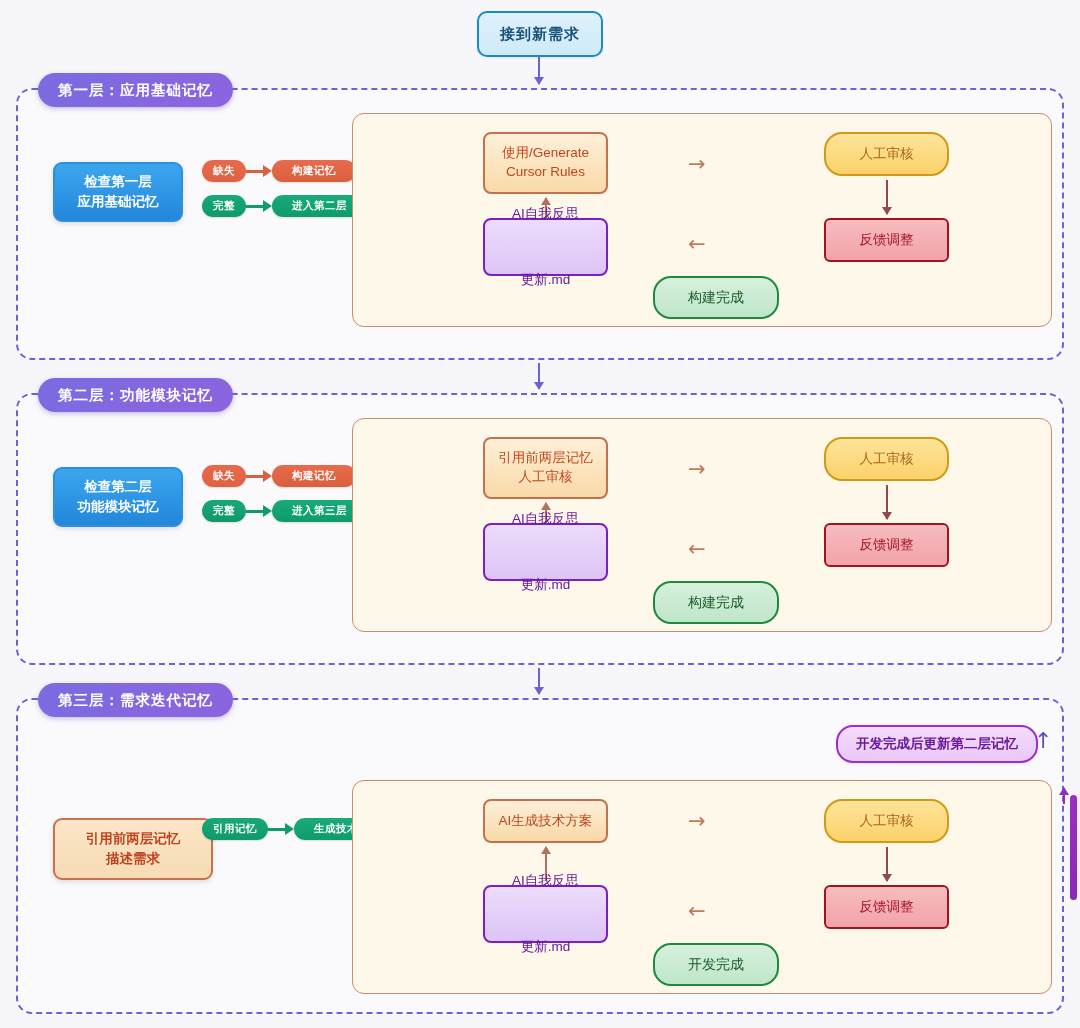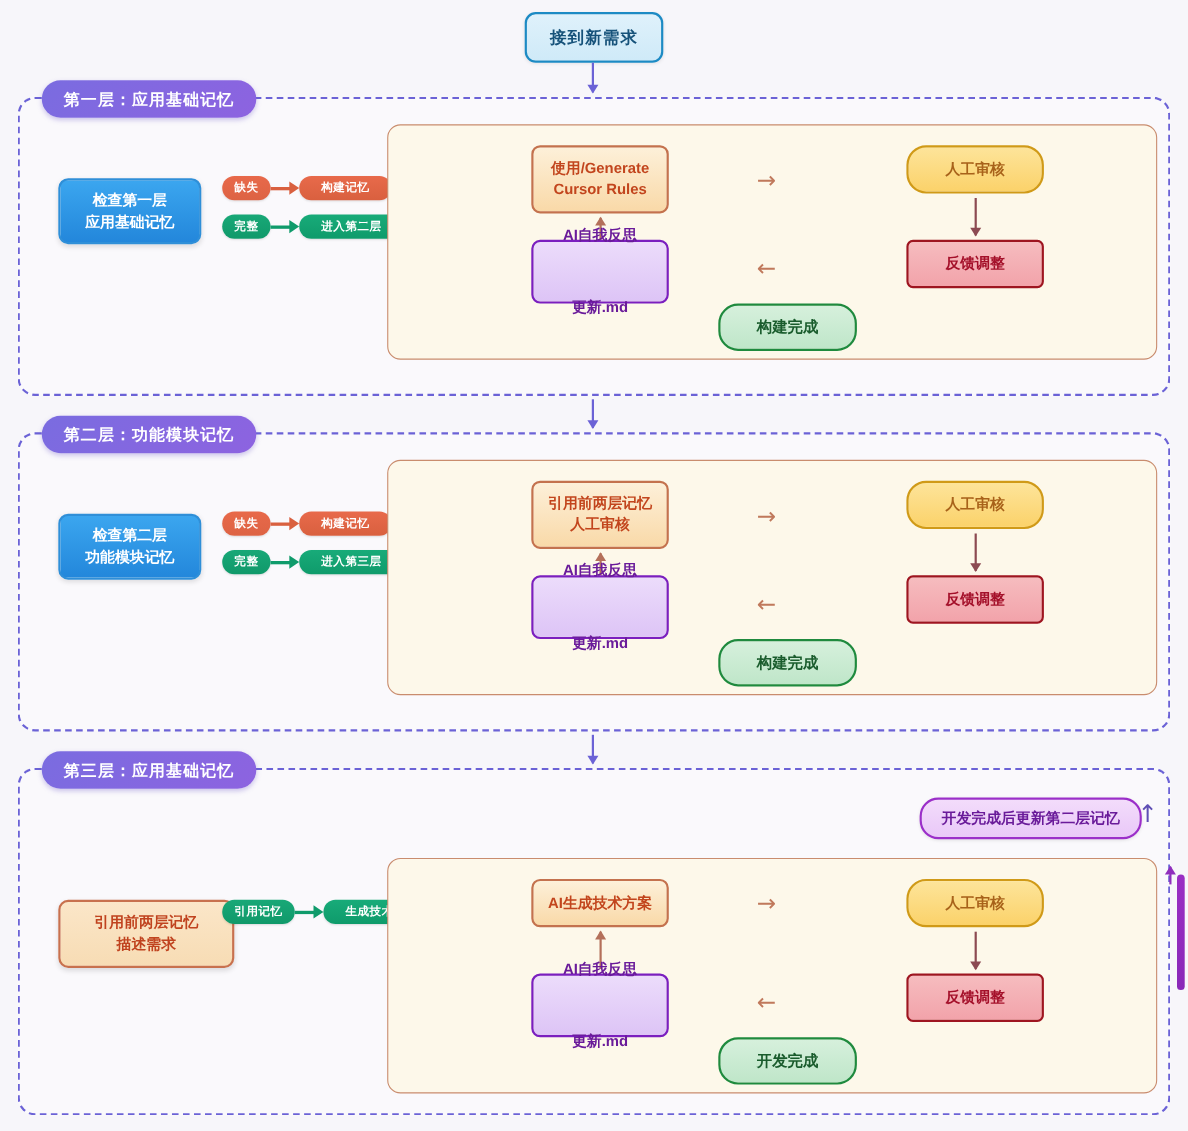--- a/index.html
+++ b/index.html
@@ -96,21 +96,21 @@
     position:absolute;
     background:#fdf8ea;
     border:1.5px solid #c98c6e;border-radius:12px;
     box-sizing:border-box;
   }
 
   
   .node{
     position:absolute;
     display:flex;flex-direction:column;align-items:center;justify-content:center;
-    text-align:center;font-weight:bold;line-height:1.4;
+    text-align:center;font-weight:normal;line-height:1.4;
     box-sizing:border-box;
   }
   .node-orange{
     background:linear-gradient(180deg,#fdf0d9 0%,#f9d9a8 100%);
     border:2px solid #c4724e;border-radius:8px;
     color:#c2451d;font-size:13.5px;
   }
   .node-purple{
     background:linear-gradient(180deg,#ecdcfb 0%,#ddc4f6 100%);
     border:2.5px solid #7b1fbf;border-radius:8px;
@@ -331,21 +331,21 @@
       <div class="node node-green" style="left:300px;top:162px;width:126px;height:43px;">
         <span>构建完成</span>
       </div>
     </div>
   </div>
 
   <div class="vconn" style="left:538px;top:668px;height:26px;"></div>
 
   <div class="layer" style="top:698px;height:316px;">
     <div class="layer-badge">
-      <span>第三层：应用基础记忆</span>
+      <span>第三层：需求迭代记忆</span>
     </div>
 
     <div class="feedback-badge" style="left:818px;top:25px;">
       <span>开发完成后更新第二层记忆</span>
     </div>
     <div class="feedback-arrow-up" style="left:1016px;top:30px;">
       <span>↑</span>
     </div>
 
     <div class="decision-box decision-orange" style="left:35px;top:118px;width:156px;height:58px;">

